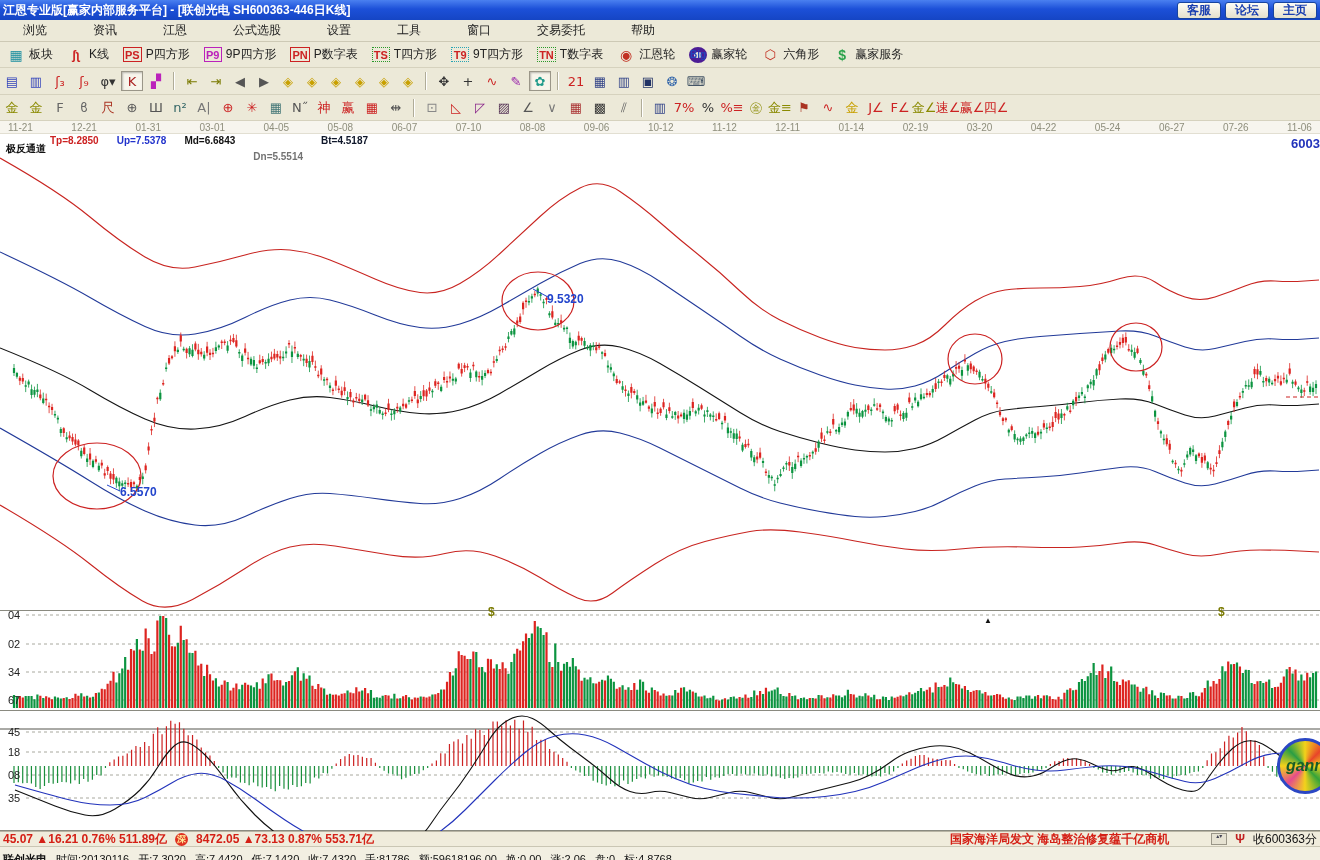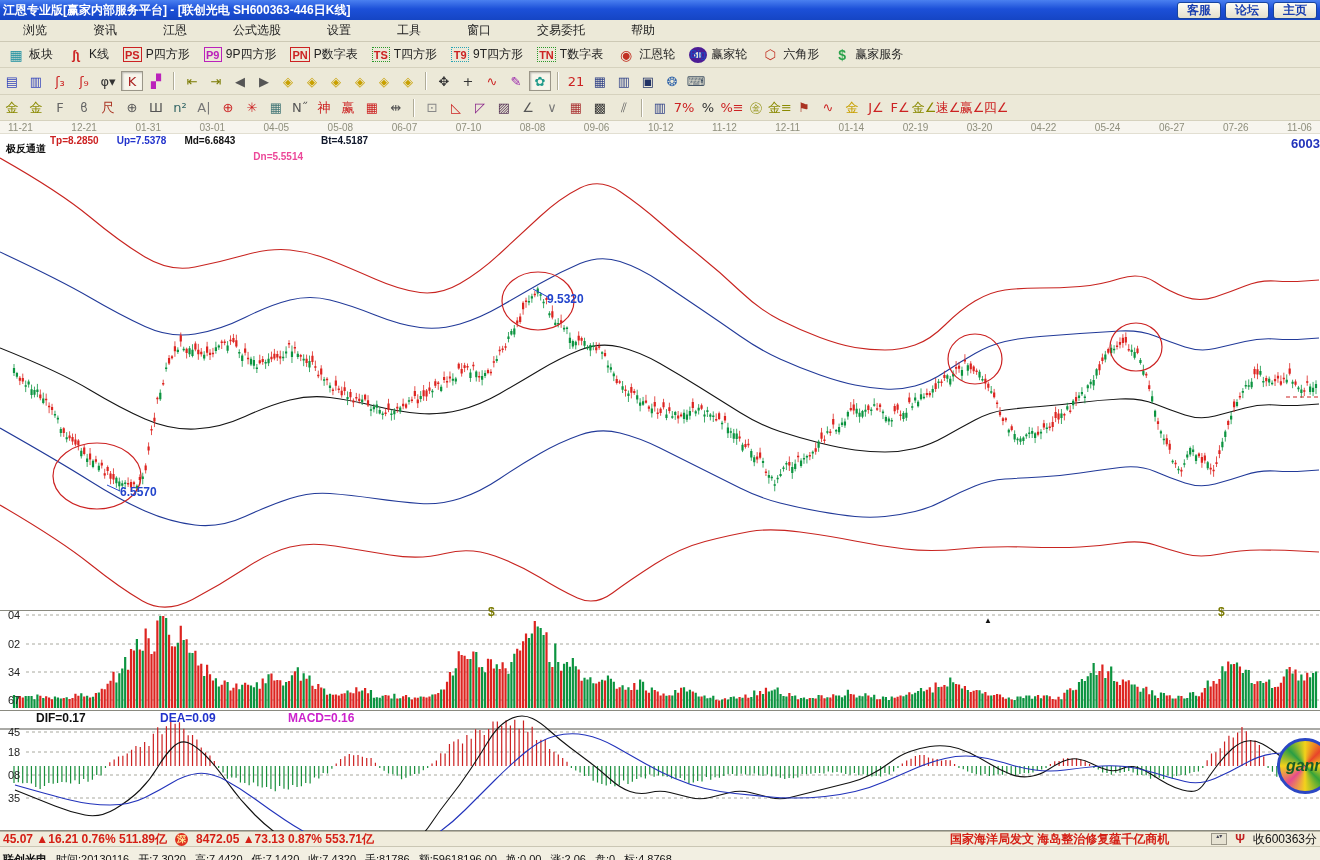--- a/index.html
+++ b/index.html
@@ -295,40 +295,35 @@
         <text x="984" y="623" font-size="8" font-weight="bold" fill="#111">▲</text>
         <line x1="1286" y1="397" x2="1320" y2="397" stroke="#cc2222" stroke-width="1" stroke-dasharray="4,3"></line>
       </svg>
 
     <div class="chart-header">
       <span class="ch-name">极反通道</span>
       <span style="display:flex;gap:18px">
         <span class="ch-param" style="color: rgb(204, 34, 34);">Tp=8.2850</span>
           <span class="ch-param" style="color: rgb(34, 51, 204);">Up=7.5378</span>
           <span class="ch-param" style="color: rgb(17, 17, 17);">Md=6.6843</span>
-          <span class="ch-param" style="color: #ec4899; margin-top: 16px;">Dn=5.5514</span>
+          <span class="ch-param" style="color: #737373; margin-top: 16px;">Dn=5.5514</span>
           <span class="ch-param" style="color: #0f172a;">Bt=4.5187</span>
       </span>
     </div>
 
     <span class="stock-code">600363</span>
 
     <span class="ann" style="left:547px;top:158px">9.5320</span>
     <span class="ann" style="left:120px;top:351px">6.5570</span>
 
     <span class="scale-lbl" style="top:475px">04</span>
     <span class="scale-lbl" style="top:504px">02</span>
     <span class="scale-lbl" style="top:532px">34</span>
     <span class="scale-lbl" style="top:560px">67</span>
 
-    <div class="macd-lbls">
-      <span style="left:36px;color:#111">DIF=0.17</span>
-      <span style="left:160px;color:#2233cc">DEA=0.09</span>
-      <span style="left:288px;color:#cc22cc">MACD=0.16</span>
-    </div>
 
     <span class="scale-lbl" style="top:592px">45</span>
     <span class="scale-lbl" style="top:612px">18</span>
     <span class="scale-lbl" style="top:635px">08</span>
     <span class="scale-lbl" style="top:658px">35</span>
 
     <div class="logo">
         <span>gann</span>
       </div>
   </div>

